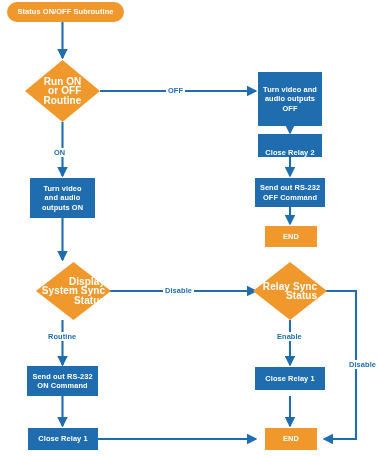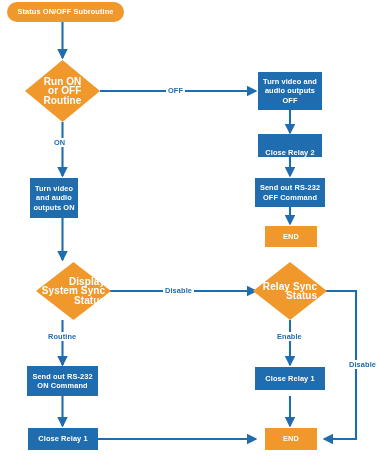--- a/index.html
+++ b/index.html
@@ -129,37 +129,37 @@
     <span>Status ON/OFF Subroutine</span>
   </div>
 
   <div class="diamond-wrap" style="left:25px; top:60px; width:75px; height:62px;">
     <svg width="75" height="62" viewBox="0 0 75 62">
       <polygon points="37.5,0 75,31 37.5,62 0,31" fill="#F0982C"></polygon>
     </svg>
     <div class="diamond-label">Run ON<br>or OFF<br>Routine</div>
   </div>
 
-  <div class="node process" style="left:258px; top:72px; width:64px; height:38px;">
+  <div class="node process" style="left:258px; top:72px; width:64px; height:54px;">
     <span>Turn video and<br>audio outputs<br>OFF</span>
   </div>
 
   <div class="node process" style="left:258px; top:134px; width:64px; height:23px;align-items:flex-end;">
     <span>Close Relay 2</span>
   </div>
 
   <div class="node process" style="left:255px; top:178px; width:70px; height:29px;">
     <span>Send out RS-232<br>OFF Command</span>
   </div>
 
   <div class="node terminal" style="left:265px; top:226px; width:52px; height:21px;">
     <span>END</span>
   </div>
 
-  <div class="node process" style="left:30px; top:178px; width:48px; height:40px;">
+  <div class="node process" style="left:30px; top:178px; width:65px; height:40px;">
     <span>Turn video<br>and audio<br>outputs ON</span>
   </div>
 
   <div class="diamond-wrap" style="left:36px; top:262px; width:75px; height:58px;">
     <svg width="75" height="58" viewBox="0 0 75 58">
       <polygon points="37.5,0 75,29 37.5,58 0,29" fill="#F0982C"></polygon>
     </svg>
     <div class="diamond-label">Display<br>System Sync<br>Status</div>
   </div>
 
@@ -181,21 +181,21 @@
   <div class="node process" style="left:255px; top:367px; width:70px; height:23px;">
     <span>Close Relay 1</span>
   </div>
 
   <div class="node terminal" style="left:265px; top:428px; width:52px; height:22px;">
     <span>END</span>
   </div>
 
   <div class="edge-label" style="left:166px; top:86px;">OFF</div>
 
-  <div class="edge-label" style="left:52px; top:138px;">ON</div>
+  <div class="edge-label" style="left:52px; top:148px;">ON</div>
 
   <div class="edge-label" style="left:163px; top:286px;">Disable</div>
 
   <div class="edge-label" style="left:46px; top:332px;">Routine</div>
 
   <div class="edge-label" style="left:275px; top:332px;">Enable</div>
 
   <div class="edge-label" style="left:347px; top:360px;">Disable</div>
 
 </div>

